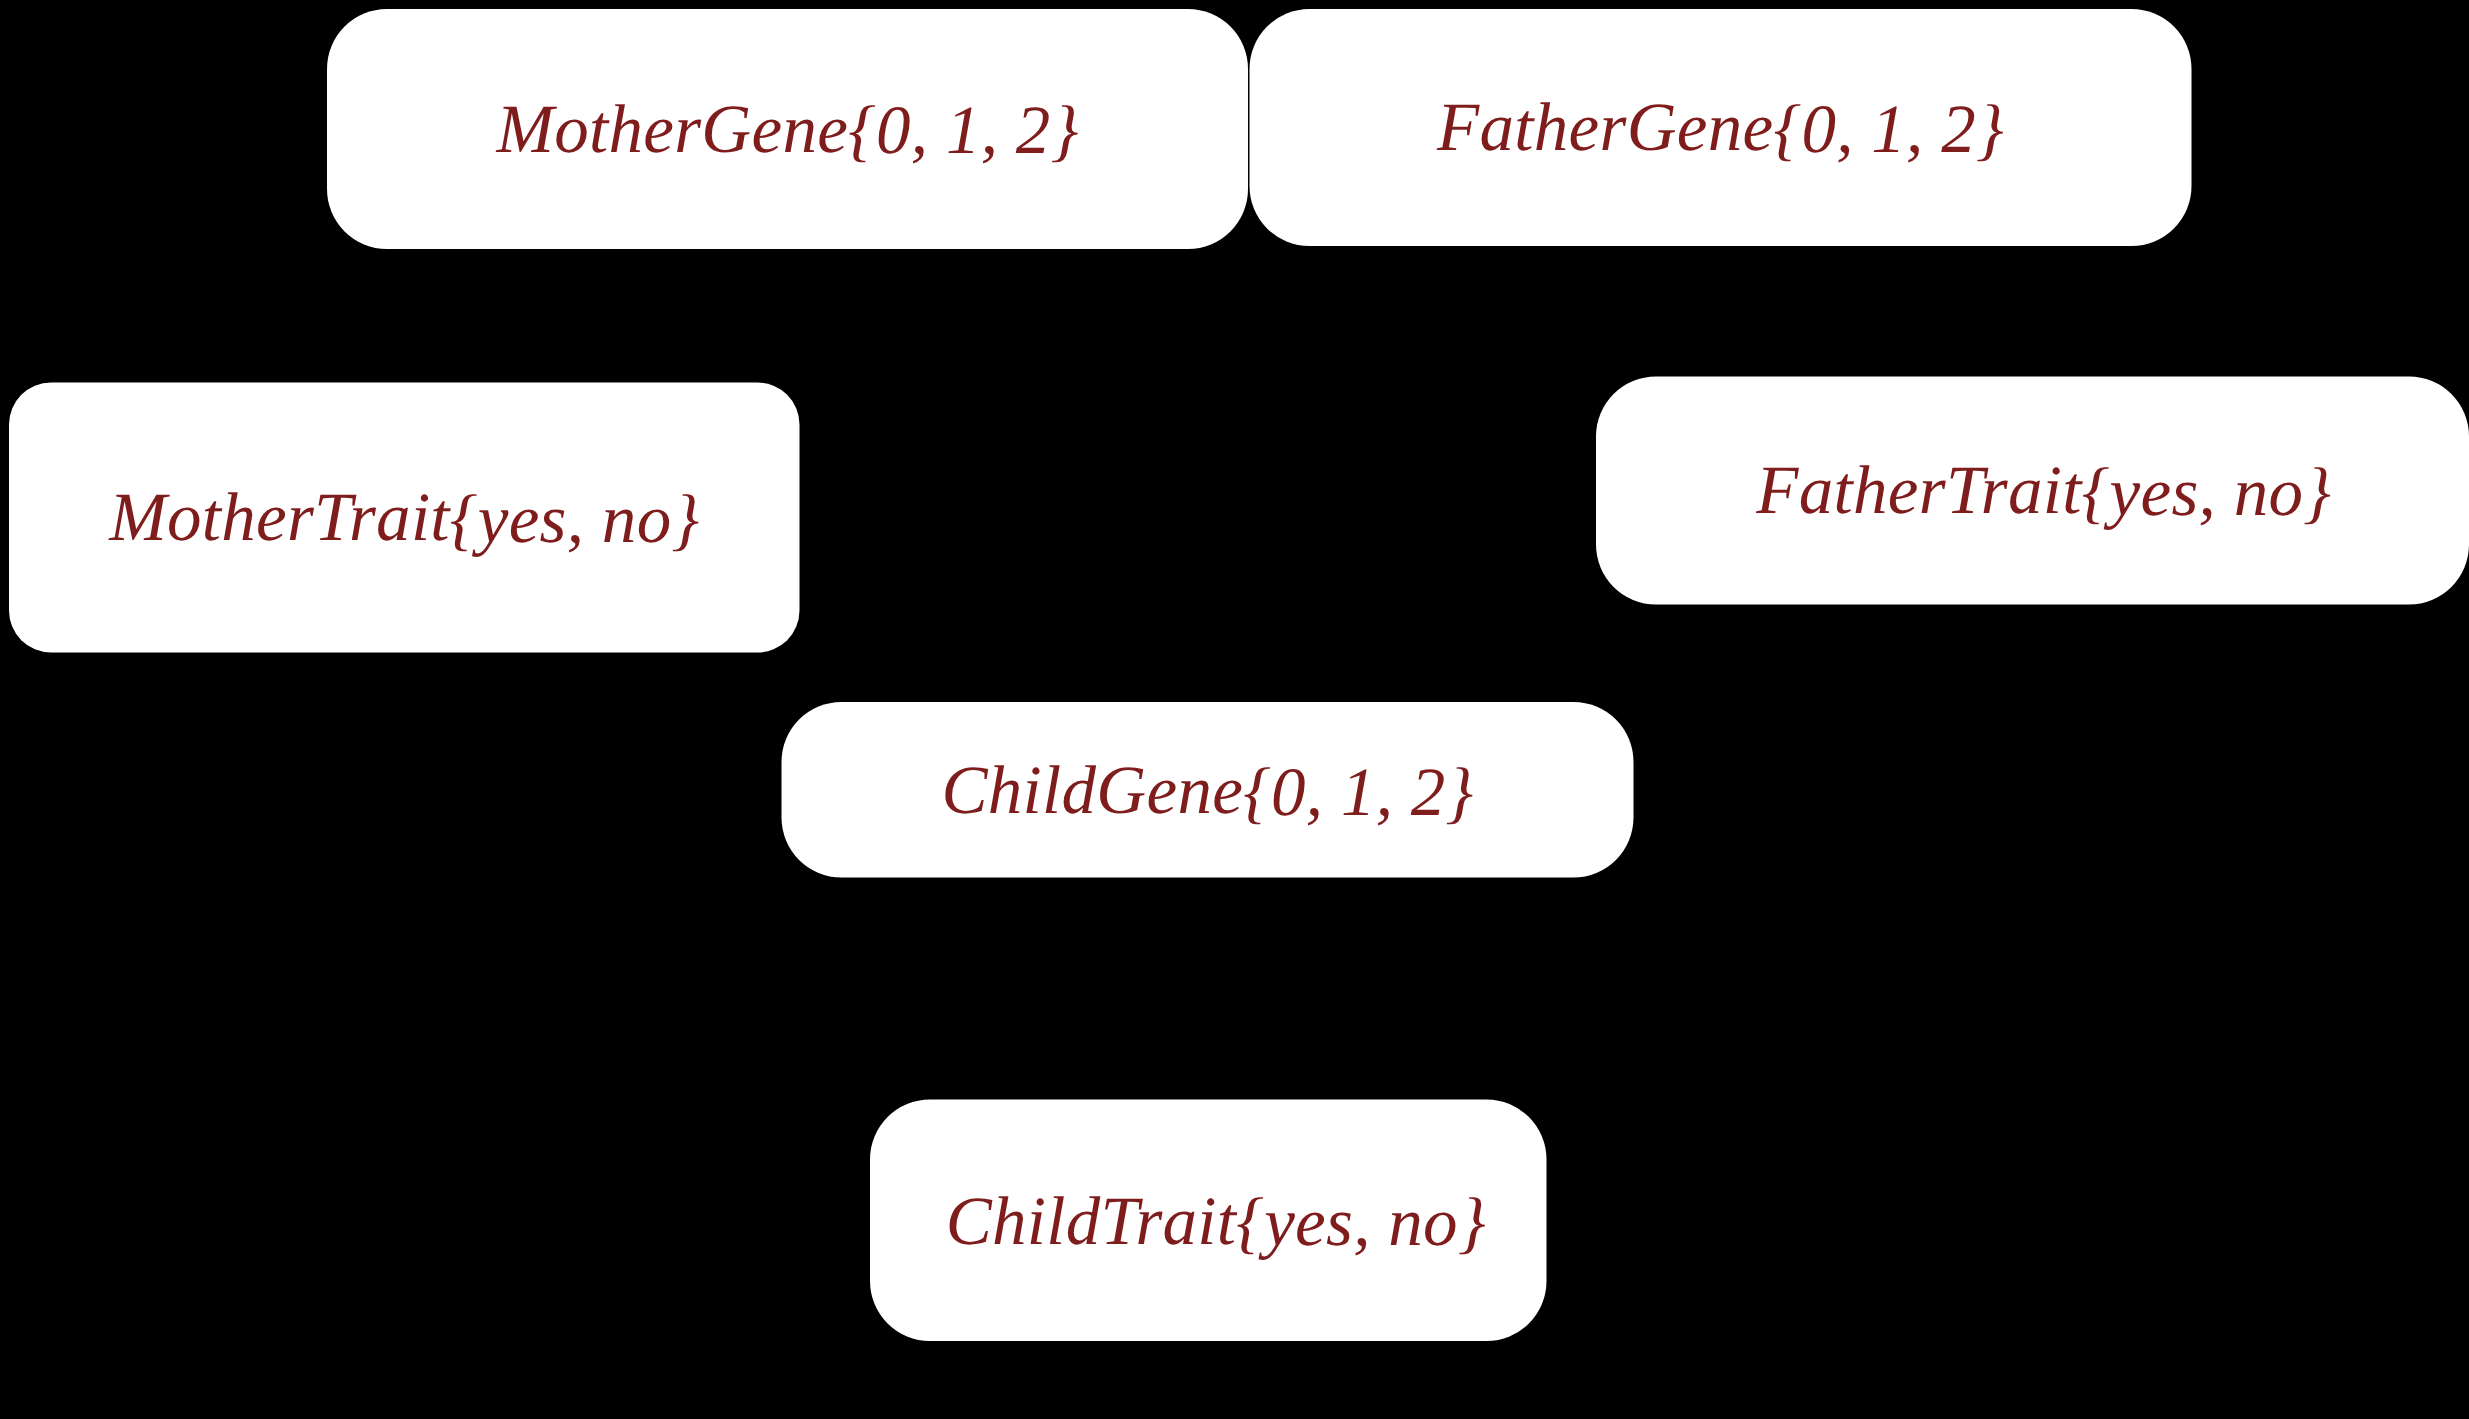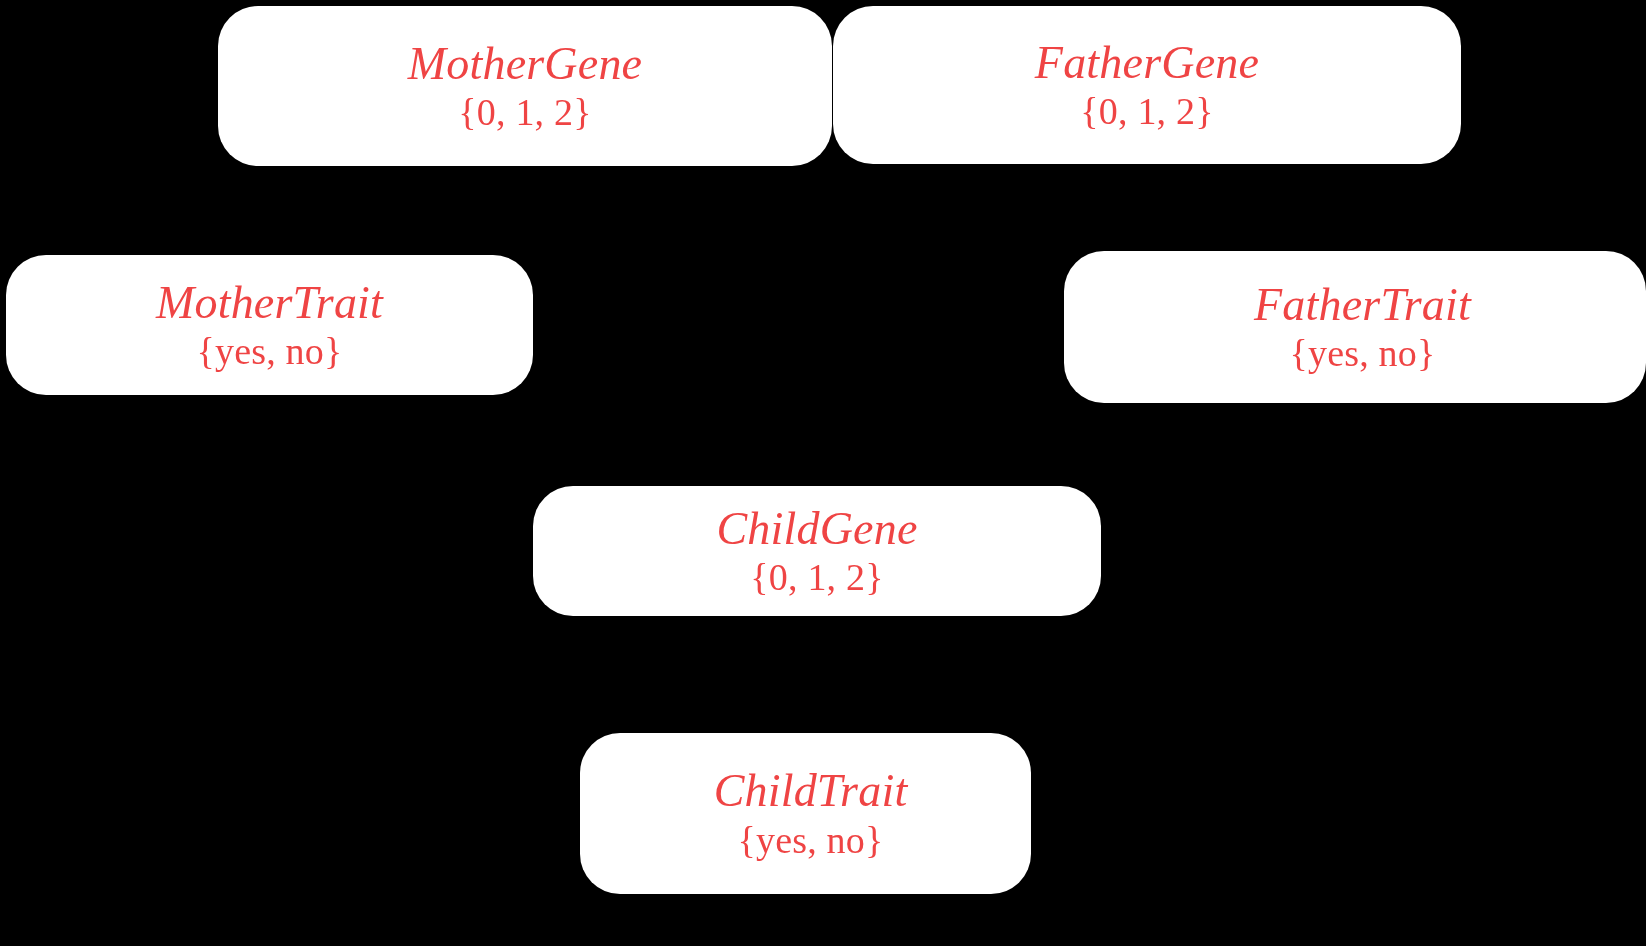--- a/index.html
+++ b/index.html
@@ -17,51 +17,51 @@
     overflow: hidden;
     font-family: "Liberation Serif", "DejaVu Serif", serif;
   }
 
   .node {
     position: absolute;
     box-sizing: border-box;
     background: #ffffff;
     border-radius: 40px;
     display: flex;
-    flex-direction: column;
     align-items: center;
     justify-content: center;
-    color: #ef4444;
+    color: #7f1d1d;
     text-align: center;
     line-height: 1.12;
     padding: 4px 10px;
   }
 
   .node .title {
     font-style: italic;
     font-weight: 400;
     font-size: 46px;
     letter-spacing: 0.2px;
     white-space: nowrap;
   }
 
   .node .domain {
+    font-style: italic;
     font-weight: 400;
-    font-size: 38px;
+    font-size: 46px;
     letter-spacing: 0.2px;
     white-space: nowrap;
     margin-top: 2px;
   }
 
   
   #node-mother-gene  { left: 218px; top: 6px;   width: 614px; height: 160px; }
   #node-father-gene  { left: 833px; top: 6px;   width: 628px; height: 158px; text-align: right; }
-  #node-mother-trait { left: 6px;   top: 255px; width: 527px; height: 140px; }
+  #node-mother-trait { left: 6px;   top: 255px; width: 527px; height: 180px; border-radius: 28px; }
   #node-father-trait { left: 1064px;top: 251px; width: 582px; height: 152px; padding-left: 25px; }
-  #node-child-gene   { left: 521px; top: 486px; width: 568px; height: 130px; margin-left: 12px; }
+  #node-child-gene   { left: 521px; top: 468px; width: 568px; height: 117px; }
   #node-child-trait  { left: 580px; top: 733px; width: 451px; height: 161px; padding-left: 20px; }
 
   
   .edge-layer {
     position: absolute;
     left: 0; top: 0;
     width: 1646px;
     height: 946px;
     pointer-events: none;
   }

